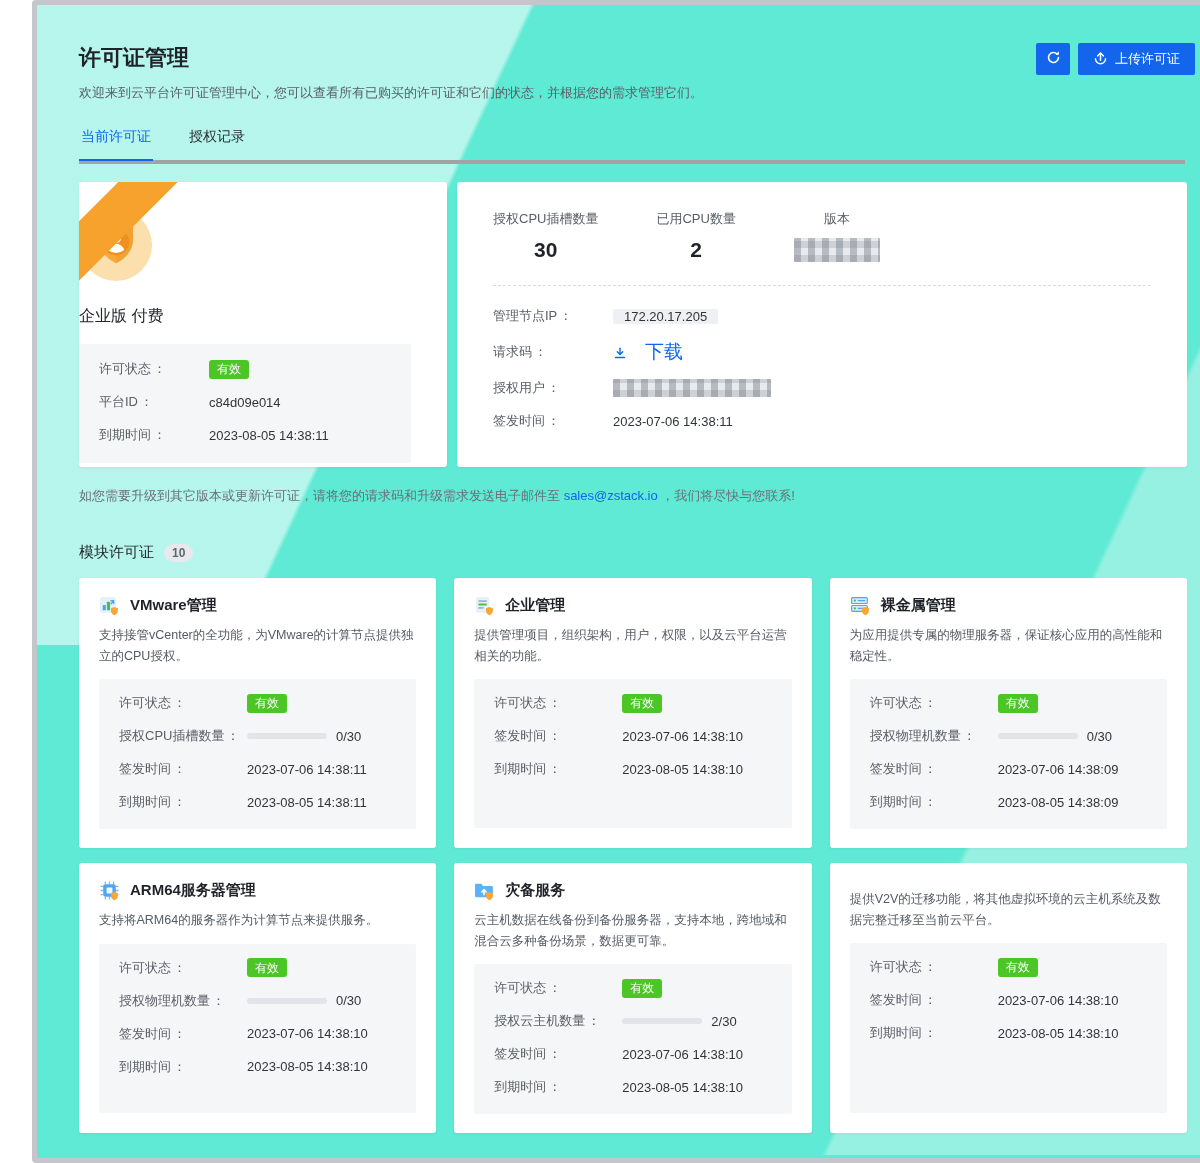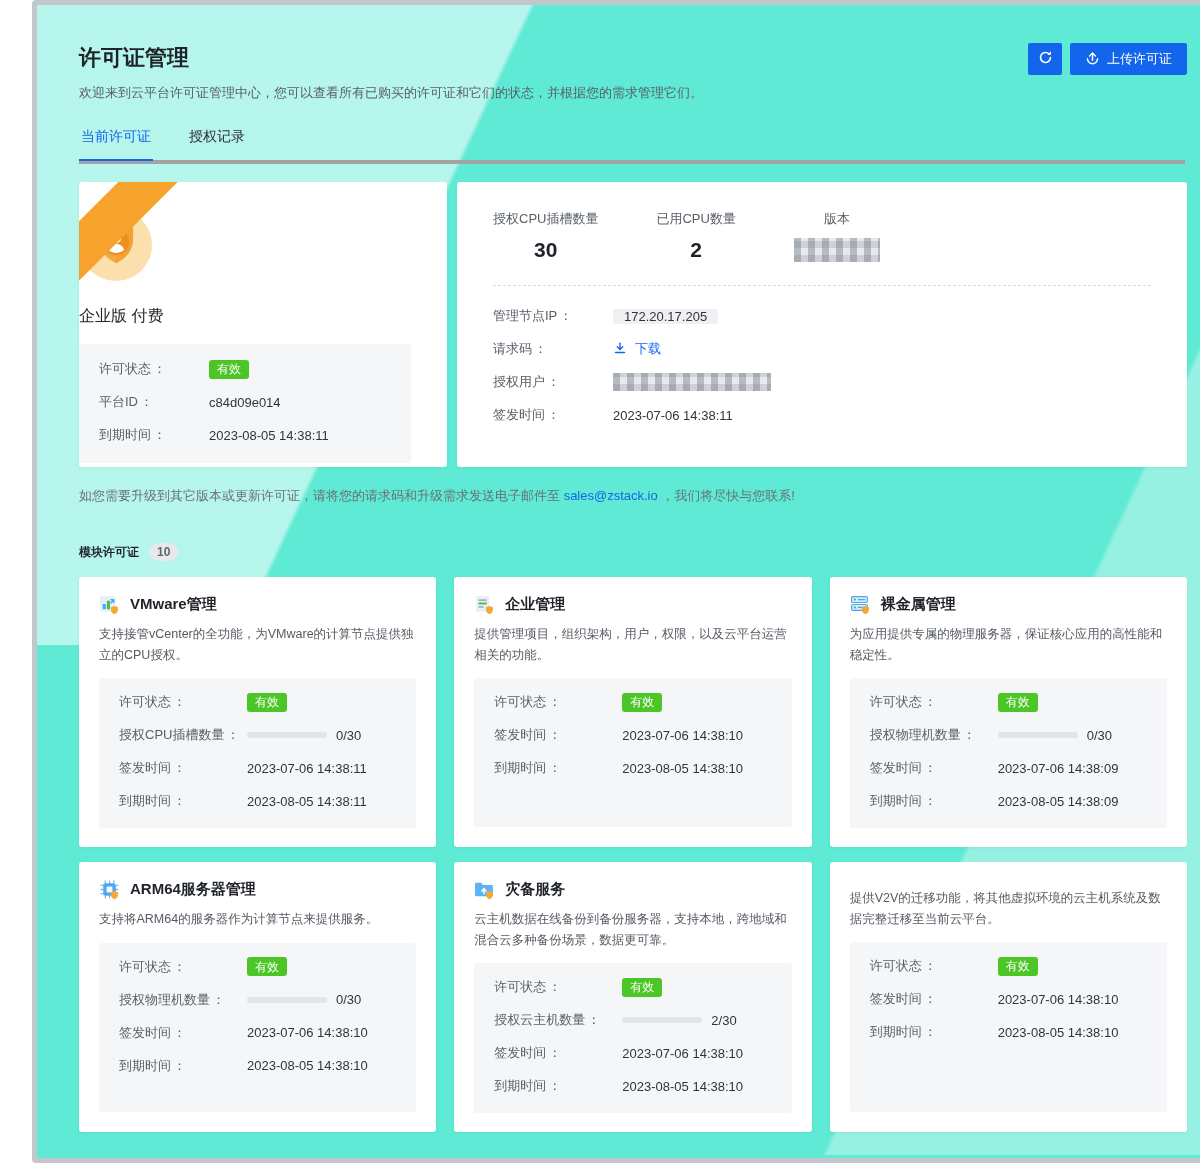--- a/index.html
+++ b/index.html
@@ -25,21 +25,21 @@
     pointer-events:none;}
   .deco2{position:absolute;top:330px;right:-80px;width:760px;height:820px;
     background:linear-gradient(295deg,rgba(255,255,255,.35) 42%,rgba(255,255,255,0) 42.5%);
     pointer-events:none;}
   .content{position:relative;z-index:2;}
 
   
   .page-header{padding:38px 40px 0 42px;position:relative;}
   .page-title{font-size:22px;font-weight:700;color:#1f2329;margin:0;}
   .page-subtitle{font-size:13px;color:#5a6068;margin-top:11px;}
-  .header-actions{position:absolute;top:38px;right:40px;display:flex;gap:8px;}
+  .header-actions{position:absolute;top:38px;right:32px;display:flex;gap:8px;}
   .btn{background:#1366ec;color:#fff;border:none;border-radius:2px;height:32px;
     display:inline-flex;align-items:center;justify-content:center;cursor:pointer;
     font-family:inherit;}
   .btn-icon-only{width:34px;}
   .btn-upload{padding:0 15px;font-size:13px;gap:7px;}
 
   
   .tabbar{margin:26px 42px 0 42px;border-bottom:4px solid #a3a3a3;display:flex;gap:34px;}
   .tab{font-size:14px;color:#2b2f36;padding:0 2px 13px 2px;cursor:pointer;border-bottom:2px solid transparent;margin-bottom:-1px;}
   .tab.active{color:#1366ec;border-bottom-color:#1366ec;}
@@ -60,37 +60,37 @@
 
   .detail-card{flex:1;height:285px;box-sizing:border-box;padding:28px 36px 0 36px;}
   .stats{display:flex;gap:58px;}
   .stat{text-align:center;}
   .stat-label{font-size:13px;color:#585f66;}
   .stat-value{font-size:21px;font-weight:700;color:#1f2329;margin-top:9px;min-height:26px;display:flex;justify-content:center;align-items:center;}
   .dashed-sep{border:none;border-top:1px dashed #d8dbe0;margin:22px 0 20px 0;}
   .detail-rows .info-row{margin-bottom:13px;}
   .detail-rows .lbl{width:120px;}
   .ip-box{background:#eef0f3;border-radius:2px;padding:0 11px;color:#30343a;font-size:13px;}
-  .dl-link{display:inline-flex;align-items:center;gap:8px;color:#1366ec;font-size:13px;cursor:pointer;text-decoration:none;}
+  .dl-link{display:inline-flex;align-items:flex-end;gap:18px;color:#1366ec;font-size:19px;cursor:pointer;text-decoration:none;}
 
   
   .mosaic{display:inline-block;border-radius:1px;
     background:
       repeating-linear-gradient(90deg, rgba(104,110,122,.38) 0 7px, rgba(255,255,255,0) 7px 14px),
       repeating-linear-gradient(0deg, rgba(138,144,156,.42) 0 7px, rgba(212,216,224,.55) 7px 14px);}
   .mosaic-version{width:86px;height:24px;}
   .mosaic-user{width:158px;height:18px;}
 
   
   .note{margin:20px 40px 0 42px;font-size:13px;color:#6a7076;}
   .note a{color:#1366ec;text-decoration:none;cursor:pointer;}
 
   
   .section-header{margin:38px 40px 0 42px;display:flex;align-items:center;gap:10px;}
-  .section-title{font-size:12px;font-weight:700;color:#1f2329;}
+  .section-title{font-size:15px;font-weight:400;color:#1f2329;}
   .count-badge{background:#e7e9ed;color:#62686f;font-size:12px;font-weight:700;border-radius:9px;padding:2px 8px;line-height:14px;}
 
   
   .module-grid{display:grid;grid-template-columns:repeat(3,1fr);gap:15px 18px;margin:16px 40px 15px 42px;}
   .module-card{box-sizing:border-box;height:270px;padding:17px 20px 20px 20px;display:flex;flex-direction:column;}
   .module-head{display:flex;align-items:center;gap:10px;}
   .module-icon{width:21px;height:21px;flex:none;}
   .module-title{font-size:15px;font-weight:700;color:#1f2329;}
   .module-desc{font-size:12.5px;color:#555b63;line-height:1.65;margin-top:9px;}
   .module-info{background:#f5f6f8;border-radius:2px;margin-top:13px;flex:1;padding:14px 20px 4px 20px;}

